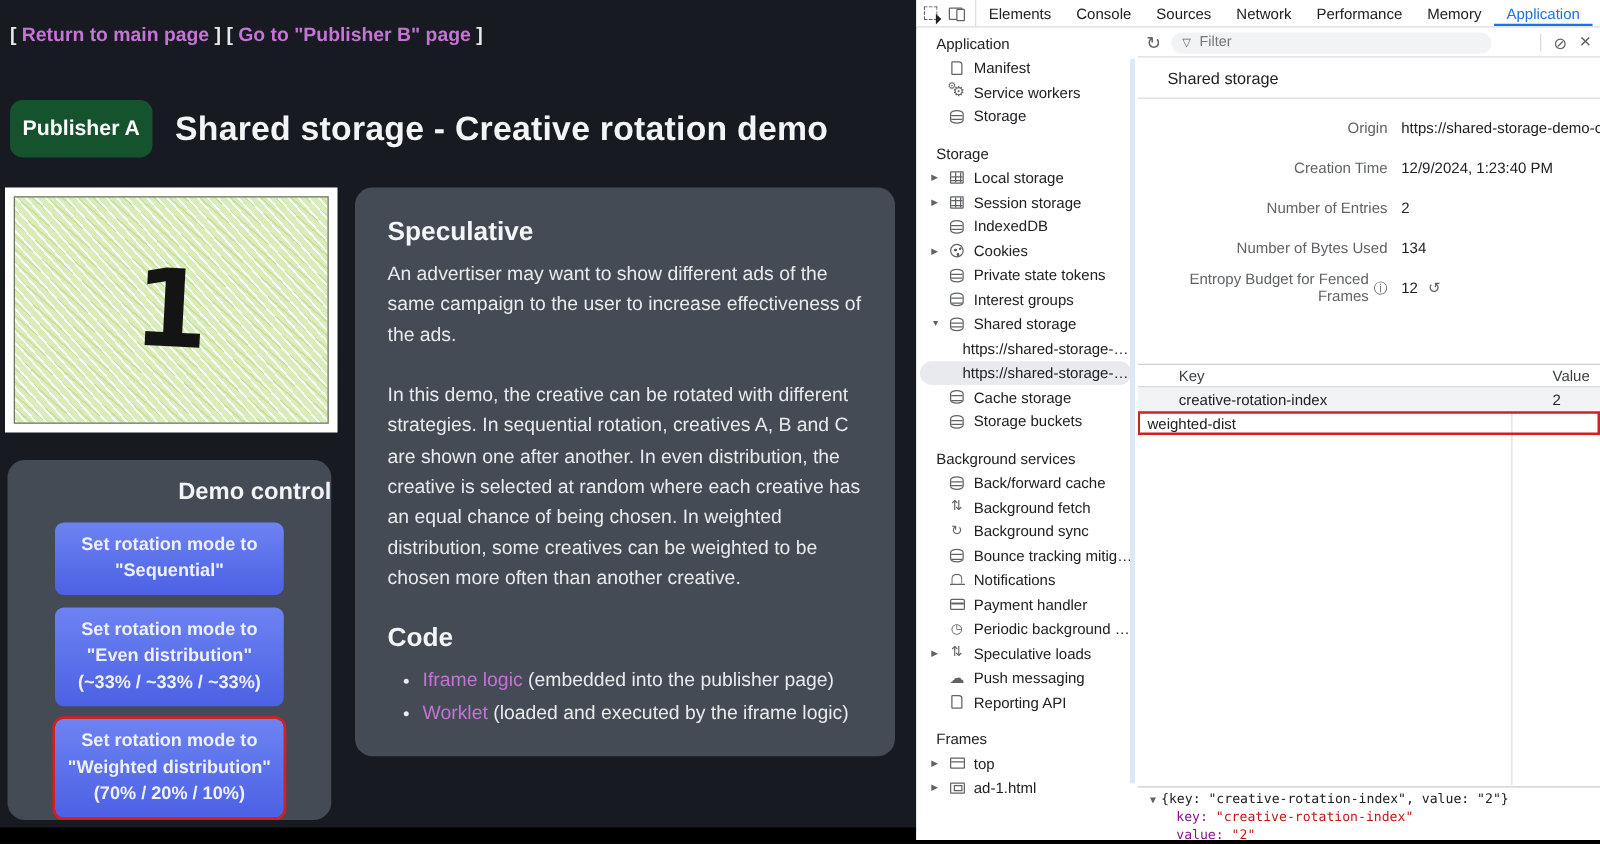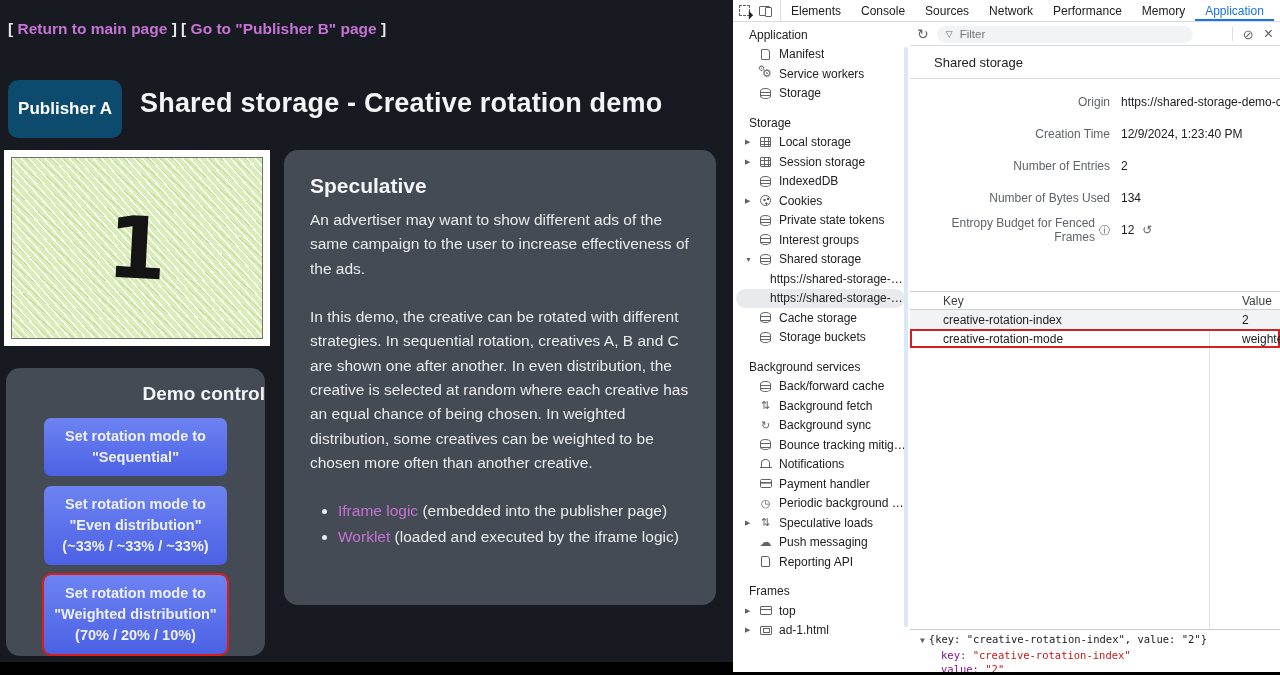--- a/index.html
+++ b/index.html
@@ -7,22 +7,22 @@
   body {
     width:1280px; height:675px; position:relative; overflow:hidden;
     background:#000; font-family:"Liberation Sans", sans-serif;
   }
 
   
   .page { position:absolute; left:0; top:0; width:733px; height:662px; background:#171b21; }
   .top-links { position:absolute; left:8px; top:20px; font-size:15.5px; color:#e8e9eb;font-weight:bold; }
   .top-links a { color:#c573d4; text-decoration:none; }
   .badge {
-    position:absolute; left:8px; top:80px; width:114px; height:58px;
-    background:#0c4a6e; border-radius:10px; color:#fff; font-weight:700; font-size:17px;
+    position:absolute; left:8px; top:80px; width:114px; height:46px;
+    background:#14532d; border-radius:10px; color:#fff; font-weight:700; font-size:17px;
     display:flex; align-items:center; justify-content:center;
   }
   .page-title { position:absolute; left:140px; top:88px; font-size:27px; font-weight:700; color:#f3f4f6; letter-spacing:.2px; }
 
   .creative {
     position:absolute; left:4px; top:150px; width:266px; height:196px;
     background:#fff; padding:7px;
   }
   .creative-inner {
     width:100%; height:100%; border:1.5px solid #6f7466; position:relative;
@@ -188,20 +188,21 @@
       <span>Set rotation mode to</span><br>
       <span>"Weighted distribution"</span><br>
       <span>(70% / 20% / 10%)</span>
     </button>
   </div>
 
   <div class="desc-panel">
     <h2>Speculative</h2>
     <p>An advertiser may want to show different ads of the same campaign to the user to increase effectiveness of the ads.</p>
     <p>In this demo, the creative can be rotated with different strategies. In sequential rotation, creatives A, B and C are shown one after another. In even distribution, the creative is selected at random where each creative has an equal chance of being chosen. In weighted distribution, some creatives can be weighted to be chosen more often than another creative.</p>
+    <h2>Code</h2>
     <ul>
       <li><a href="#">Iframe logic</a><span> (embedded into the publisher page)</span></li>
       <li><a href="#">Worklet</a><span> (loaded and executed by the iframe logic)</span></li>
     </ul>
   </div>
 </div>
 
 <div class="devtools">
   <div class="dt-tabbar">
     <div class="dt-tabicons">
@@ -483,21 +484,20 @@
         <div class="col-divider"></div>
         <div class="t-header">
           <span class="t-cell-key">Key</span>
           <span class="t-cell-val">Value</span>
         </div>
         <div class="t-row odd">
           <span class="t-cell-key">creative-rotation-index</span>
           <span class="t-cell-val">2</span>
         </div>
         <div class="t-row highlighted">
-          <span class="t-cell-key">creative-rotation-mode</span>
           <span class="t-cell-val">weighted-dist</span>
         </div>
       </div>
 
       <div class="dt-preview">
         <div><span class="pv-tri">▼</span><span>{key: "creative-rotation-index", value: "2"}</span></div>
         <div class="pv-line2"><span class="pv-name">key:</span> <span class="pv-val">"creative-rotation-index"</span></div>
         <div class="pv-line2"><span class="pv-name">value:</span> <span class="pv-val">"2"</span></div>
       </div>
     </div>

